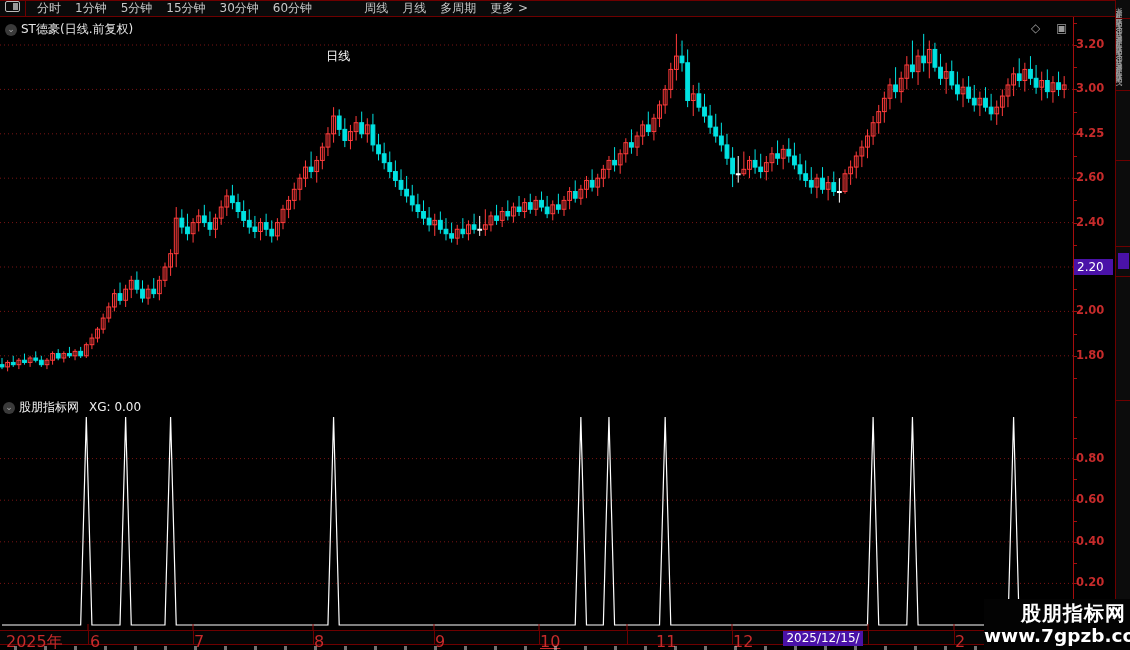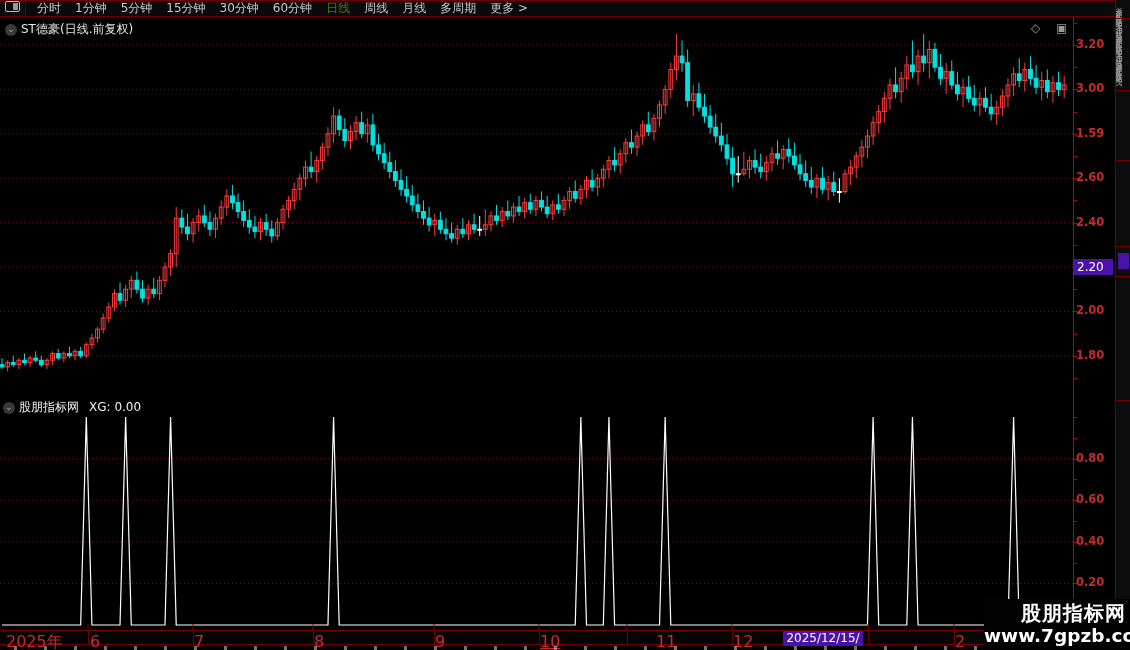--- a/index.html
+++ b/index.html
@@ -6,21 +6,21 @@
   #app{position:relative;width:1130px;height:650px;background:#000;overflow:hidden;
        font-family:"DejaVu Sans","Liberation Sans",sans-serif;font-size:12px;color:#ccc;}
   
   #toolbar{position:absolute;left:0;top:0;width:1130px;height:17px;background:#0a0a0a;
            border-top:1px solid #6e0000;border-bottom:1px solid #6e0000;box-sizing:border-box;
            display:flex;align-items:flex-start;}
   #tb-icon{width:13px;height:9px;border:1px solid #bbb;border-radius:2px;margin:0 5px;position:relative;}
   #tb-icon::after{content:"";position:absolute;right:1px;top:1px;bottom:1px;width:5px;background:#999;}
   #tb-sep{width:1px;height:15px;background:#6e0000;margin-right:4px;}
   .tb-item{padding:0 7px;color:#c8c8c8;cursor:default;white-space:nowrap;line-height:15px;}
-  .tb-item.active{color:#4d7c0f;}
+  .tb-item.active{color:#ffffff;margin-top:48px;}
   #tb-right{margin-left:auto;display:flex;height:15px;align-items:center;}
   .tbr-item{padding:0 9px;border-left:1px solid #6e0000;color:#d8d8d8;line-height:15px;white-space:nowrap;}
   .tbr-item:last-child{border-right:1px solid #6e0000;}
   
   svg{position:absolute;display:block;}
   .overlay{position:absolute;z-index:5;}
   .circ-icon{display:inline-block;width:12px;height:12px;border-radius:50%;background:#3a3a3a;
              color:#aaa;font-size:9px;line-height:11px;text-align:center;vertical-align:middle;margin-right:4px;}
   #chart-title{left:5px;top:21px;color:#e6e6e6;}
   #chart-corner-icons{left:1031px;top:21px;color:#9a9a9a;font-size:12px;letter-spacing:6px;}
@@ -472,21 +472,21 @@
   </div>
   <div class="overlay" id="chart-corner-icons">◇ ▣</div>
 
   <div id="main-axis-line"></div>
   <div id="main-axis">
       <div class="axis-label" style="left: 1076px; top: 347.8px;">1.80</div>
       <div class="axis-label" style="left: 1076px; top: 303.4px;">2.00</div>
       <div class="axis-label" style="left: 1076px; top: 259px;">2.20</div>
       <div class="axis-label" style="left: 1076px; top: 214.6px;">2.40</div>
       <div class="axis-label" style="left: 1076px; top: 170.2px;">2.60</div>
-      <div class="axis-label" style="left: 1076px; top: 125.8px;">1.59</div>
+      <div class="axis-label" style="left: 1076px; top: 125.8px;">4.25</div>
       <div class="axis-label" style="left: 1076px; top: 81.4px;">3.00</div>
       <div class="axis-label" style="left: 1076px; top: 37px;">3.20</div>
       <div class="tickh" style="left: 1073px; top: 378px;"></div>
       <div class="tickh" style="left: 1073px; top: 355.8px;"></div>
       <div class="tickh" style="left: 1073px; top: 333.6px;"></div>
       <div class="tickh" style="left: 1073px; top: 311.4px;"></div>
       <div class="tickh" style="left: 1073px; top: 289.2px;"></div>
       <div class="tickh" style="left: 1073px; top: 267px;"></div>
       <div class="tickh" style="left: 1073px; top: 244.8px;"></div>
       <div class="tickh" style="left: 1073px; top: 222.6px;"></div>

